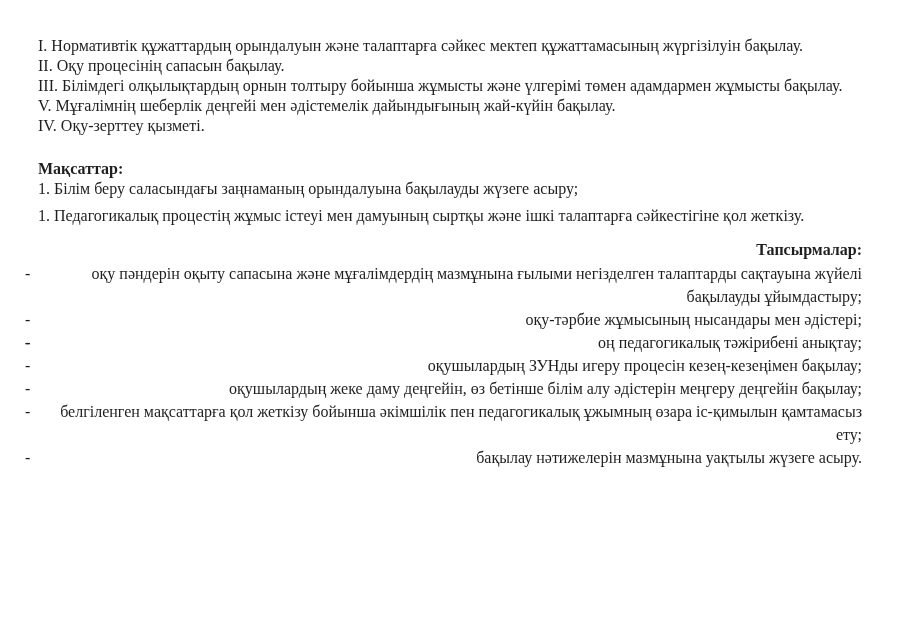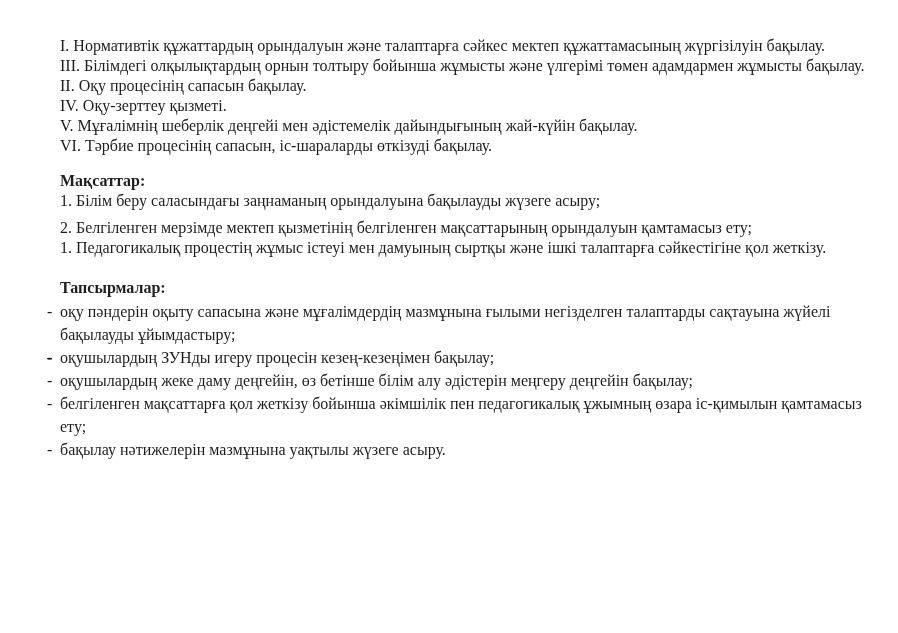--- a/index.html
+++ b/index.html
@@ -9,83 +9,81 @@
     height: 633px;
     background: #ffffff;
     overflow: hidden;
     font-family: "Liberation Serif", "DejaVu Serif", serif;
     font-size: 16px;
     color: #1e1e1e;
   }
   .page {
     width: 898px;
     height: 633px;
-    padding: 36px 36px 0 60px;
+    padding: 36px 36px 0 38px;
   }
   
   .controls p {
     margin: 0;
     line-height: 20px;
     white-space: nowrap;
   }
   
-  .goals { margin-top: 15px; }
+  .goals { margin-top: 23px; }
   .section-heading {
     font-weight: 700;
     line-height: 20px;
     margin: 0;
   }
   .goals p.goal {
     margin: 0;
     line-height: 20px;
   }
   .goals p.goal.gap-after { margin-bottom: 7px; font-family: Liberation Serif, serif; }
   
-  .tasks { margin-top: 20px; }
+  .tasks { margin-top: 14px; text-align: right; }
   .tasks .section-heading { margin-bottom: 2px; }
   .task-list { margin: 0; padding: 0; list-style: none; }
   .task-item {
     position: relative;
     margin: 0;
     line-height: 23px;
   }
   .task-marker {
     position: absolute;
     left: -13px;
     top: 0;
   }
 </style>
 </head>
 <body>
 
 <div class="page">
 
   <div class="controls">
     <p>I. Нормативтік құжаттардың орындалуын және талаптарға сәйкес мектеп құжаттамасының жүргізілуін бақылау.</p>
+    <p>II. Оқу процесінің сапасын бақылау.</p>
     <p>III. Білімдегі олқылықтардың орнын толтыру бойынша жұмысты және үлгерімі төмен адамдармен жұмысты бақылау.</p>
-    <p>II. Оқу процесінің сапасын бақылау.</p>
+    <p>V. Мұғалімнің шеберлік деңгейі мен әдістемелік дайындығының жай-күйін бақылау.</p>
     <p>IV. Оқу-зерттеу қызметі.</p>
-    <p>V. Мұғалімнің шеберлік деңгейі мен әдістемелік дайындығының жай-күйін бақылау.</p>
-    <p>VI. Тәрбие процесінің сапасын, іс-шараларды өткізуді бақылау.</p>
   </div>
 
   <div class="goals">
     <p class="section-heading">Мақсаттар:</p>
     <p class="goal gap-after">1. Білім беру саласындағы заңнаманың орындалуына бақылауды жүзеге асыру;</p>
-    <p class="goal">2. Белгіленген мерзімде мектеп қызметінің белгіленген мақсаттарының орындалуын қамтамасыз ету;</p>
     <p class="goal">1. Педагогикалық процестің жұмыс істеуі мен дамуының сыртқы және ішкі талаптарға сәйкестігіне қол жеткізу.</p>
   </div>
 
   <div class="tasks">
     <p class="section-heading">Тапсырмалар:</p>
     <ul class="task-list">
       <li class="task-item"><span class="task-marker">-</span><span>оқу пәндерін оқыту сапасына және мұғалімдердің мазмұнына ғылыми негізделген талаптарды сақтауына жүйелі бақылауды ұйымдастыру;</span></li>
+      <li class="task-item"><span class="task-marker">-</span><span>оқу-тәрбие жұмысының нысандары мен әдістері;</span></li>
       <li class="task-item"><span class="task-marker">-</span></li>
-      <li class="task-item"><span class="task-marker">-</span></li>
-      <li class="task-item"><span class="task-marker">-</span></li>
+      <li class="task-item"><span class="task-marker">-</span><span>оң педагогикалық тәжірибені анықтау;</span></li>
       <li class="task-item"><span class="task-marker">-</span><span>оқушылардың ЗУНды игеру процесін кезең-кезеңімен бақылау;</span></li>
       <li class="task-item"><span class="task-marker">-</span><span>оқушылардың жеке даму деңгейін, өз бетінше білім алу әдістерін меңгеру деңгейін бақылау;</span></li>
       <li class="task-item"><span class="task-marker">-</span><span>белгіленген мақсаттарға қол жеткізу бойынша әкімшілік пен педагогикалық ұжымның өзара іс-қимылын қамтамасыз ету;</span></li>
       <li class="task-item"><span class="task-marker">-</span><span>бақылау нәтижелерін мазмұнына уақтылы жүзеге асыру.</span></li>
     </ul>
   </div>
 
 </div>
 
 </body></html>

